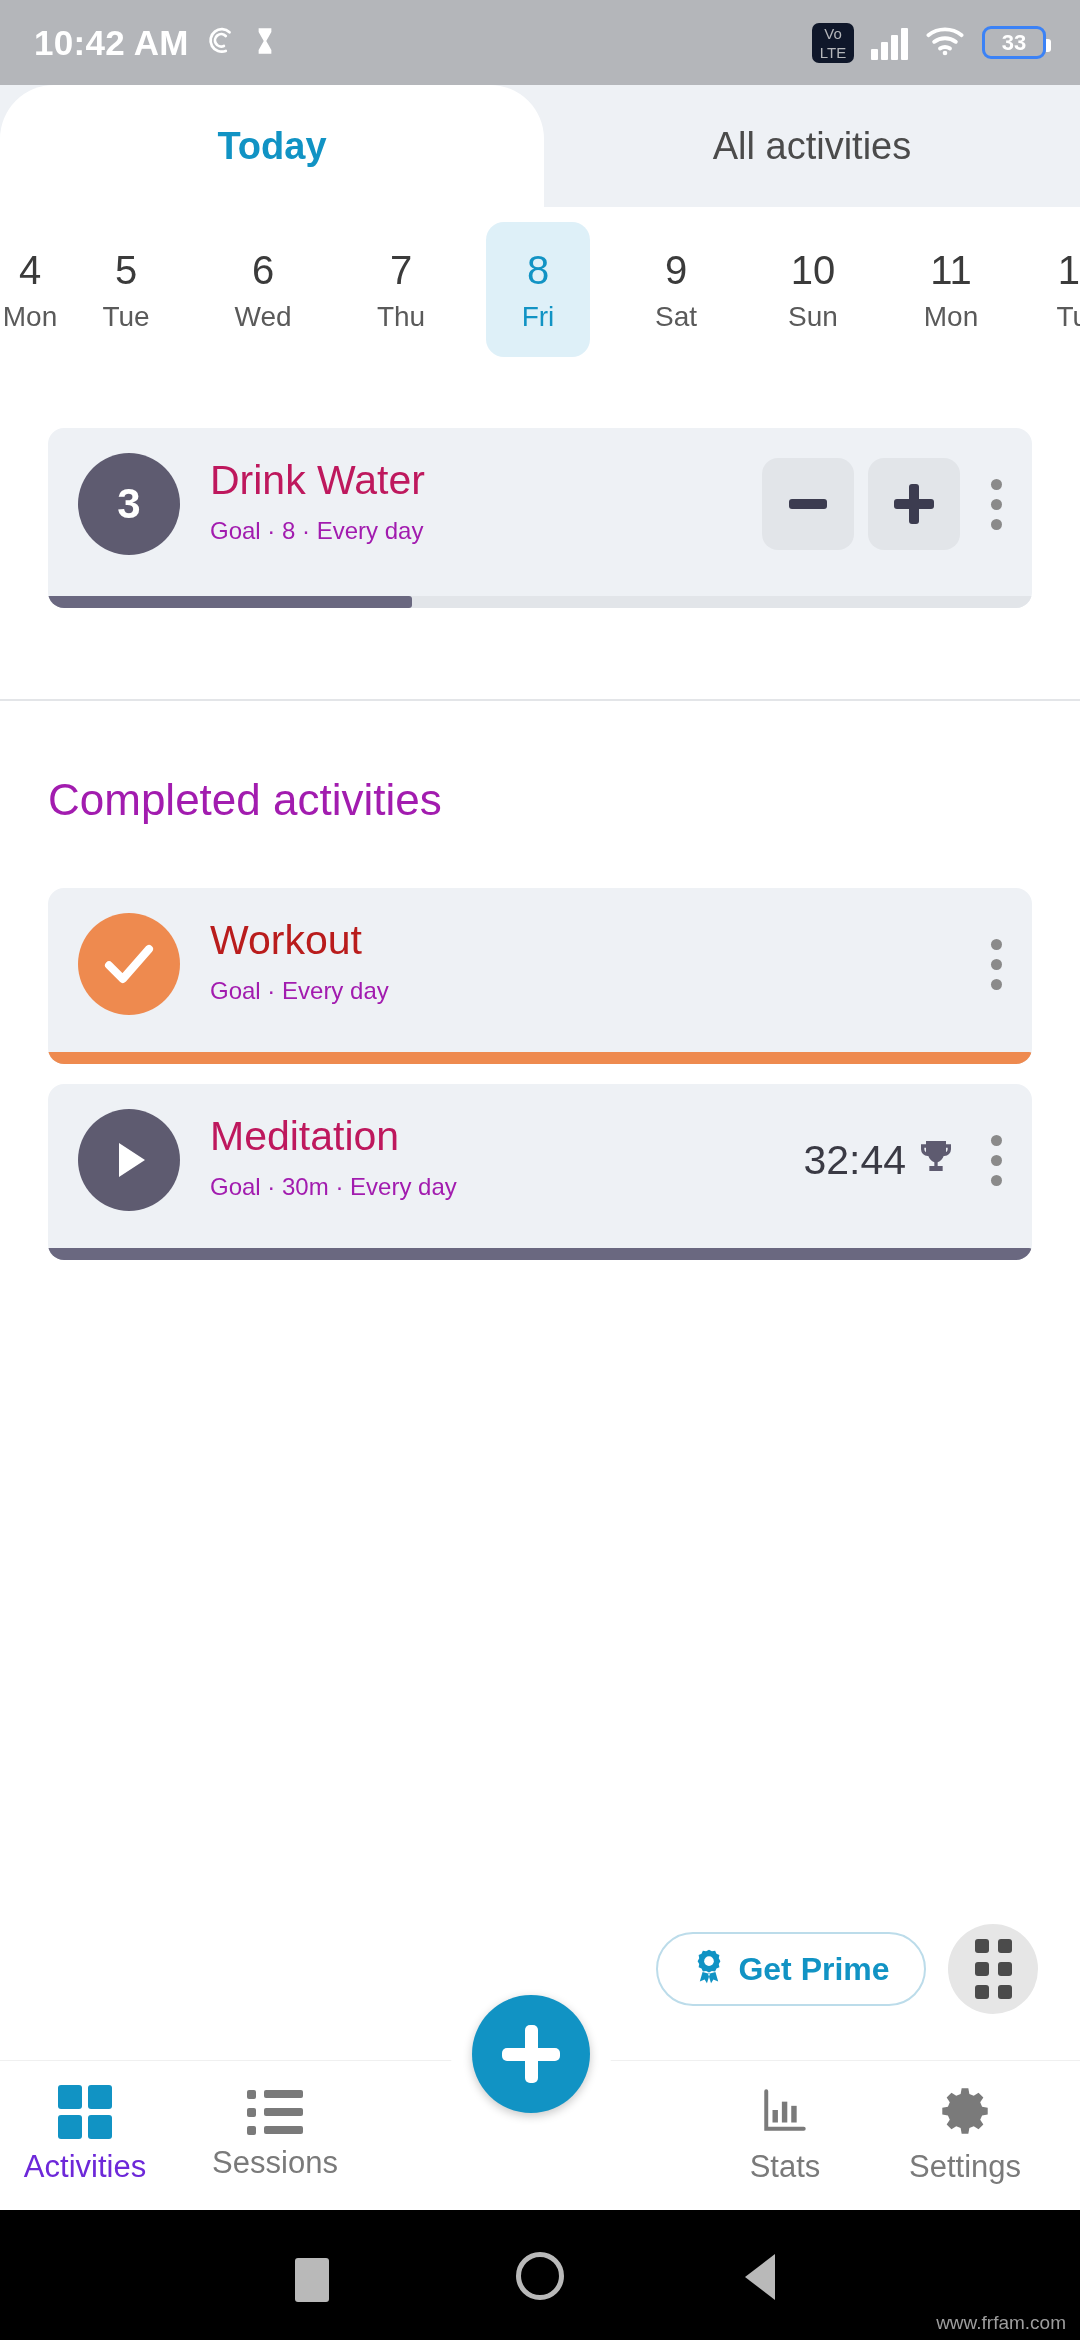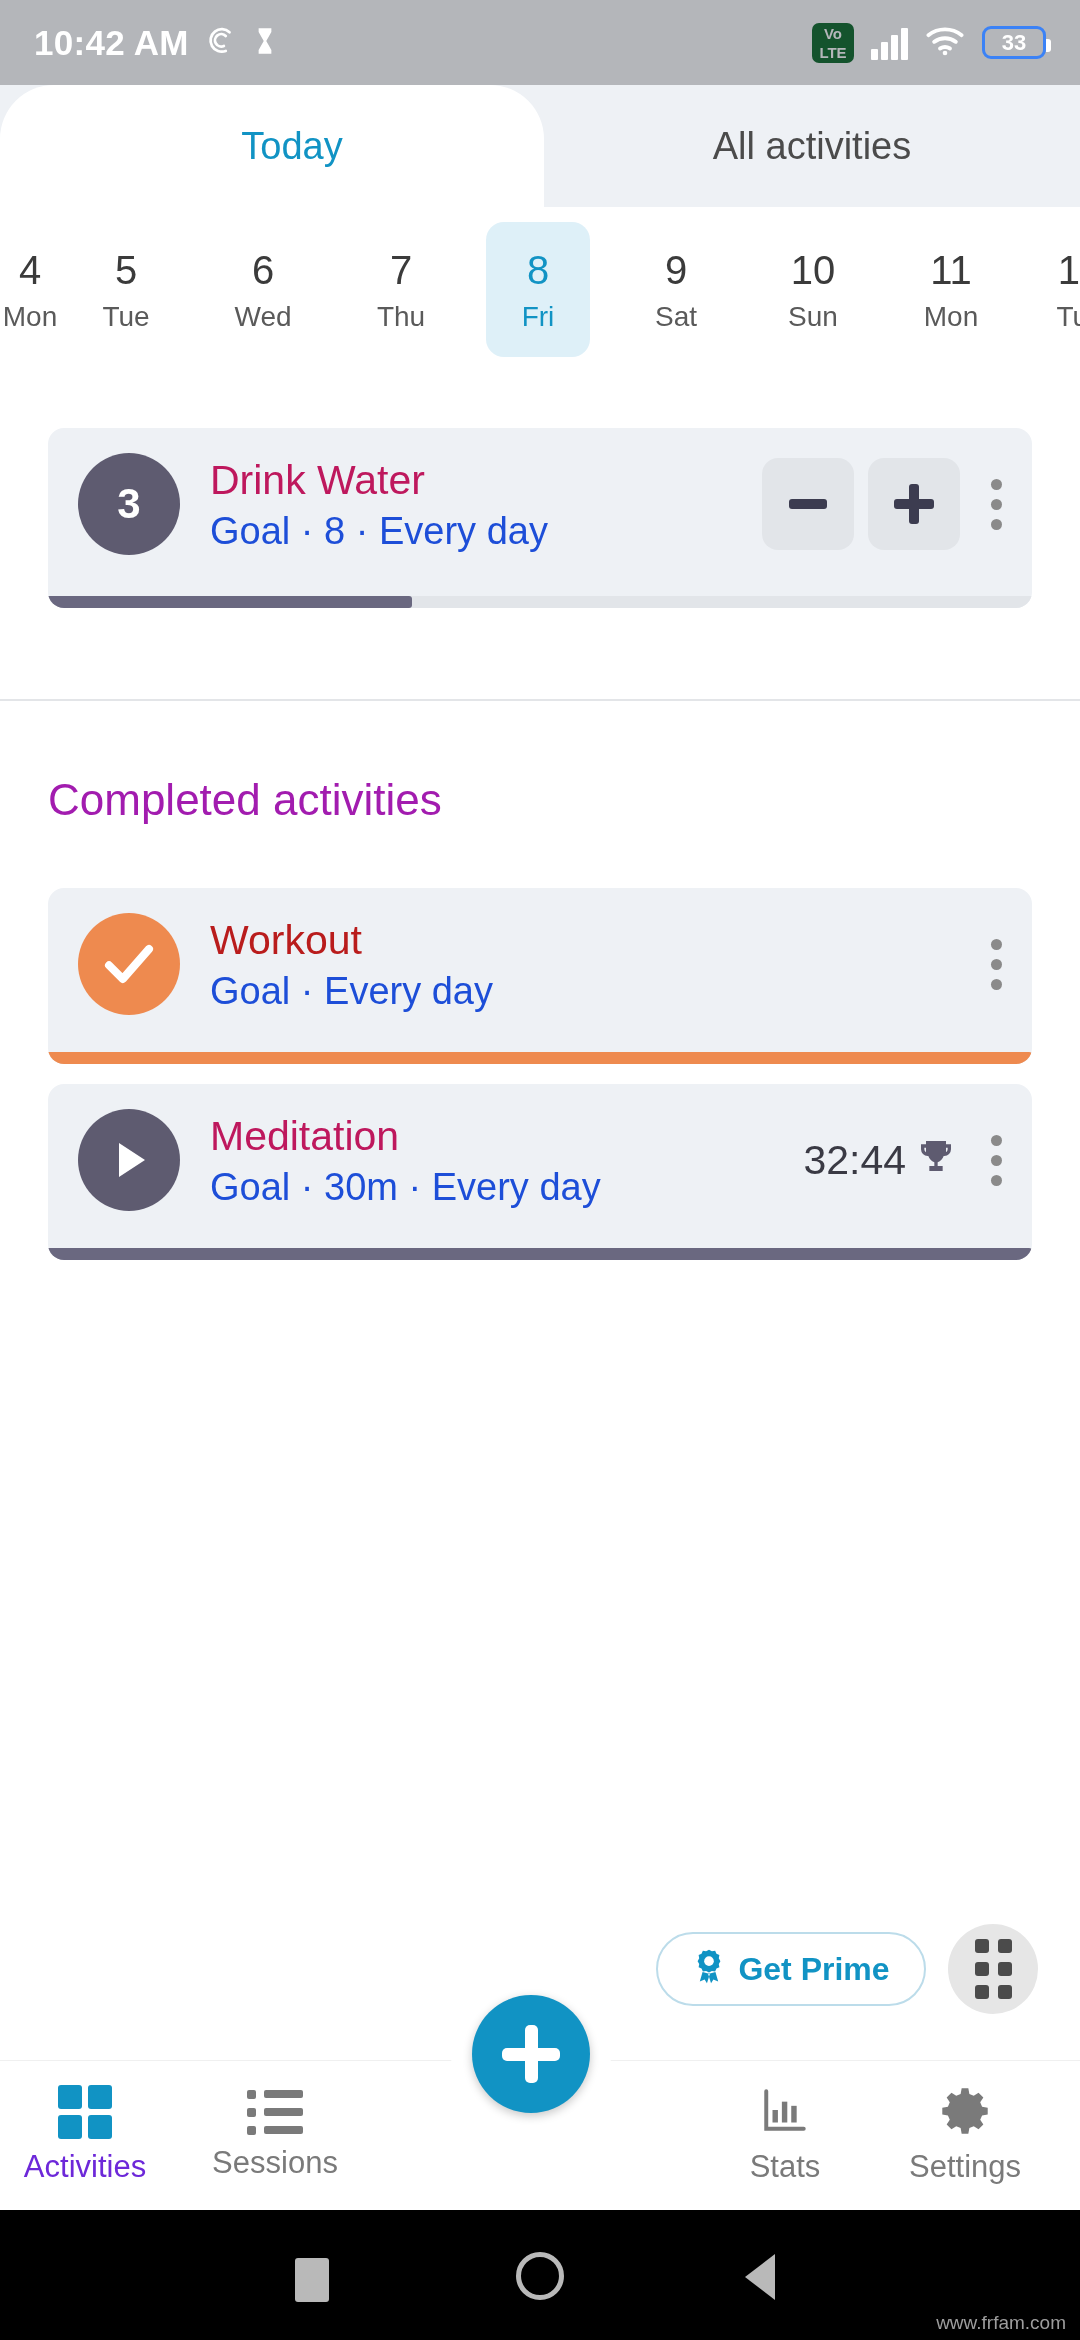--- a/index.html
+++ b/index.html
@@ -15,22 +15,22 @@
   .statusbar{
     position:absolute; top:0; left:0; width:1080px; height:85px;
     background:#b4b6ba; display:flex; align-items:center;
     padding:0 34px; color:#ffffff;
   }
   .sb-left{ display:flex; align-items:center; gap:18px; }
   .sb-time{ font-size:35px; font-weight:bold; letter-spacing:.3px; }
   .sb-right{ margin-left:auto; display:flex; align-items:center; gap:17px; }
   .volte{
     width:42px;height:40px;border-radius:7px;
-    background:#14532d; color:#b4b6ba;
-    font-size:15px; font-weight:bold; line-height:19px;
+    background:#0f172a; color:#b4b6ba;
+    font-size:15px; font-weight:normal; line-height:19px;
     text-align:center; padding-top:1px;
   }
   .sig{ display:flex; align-items:flex-end; gap:3px; height:34px; }
   .sig i{ display:block; width:7px; background:#ffffff; border-radius:1px; }
   .sig i:nth-child(1){height:11px;} .sig i:nth-child(2){height:18px;}
   .sig i:nth-child(3){height:25px;} .sig i:nth-child(4){height:32px;}
   .batt{
     width:64px;height:33px;border:3px solid #3b82f6;border-radius:9px;
     position:relative; display:flex; align-items:center; justify-content:center;
     font-size:22px; font-weight:bold; color:#ffffff;
@@ -44,21 +44,21 @@
     background:#eef1f5;
   }
   .tab-active-bg{
     position:absolute; left:0; top:0; width:544px; height:122px;
     background:#ffffff; border-top-left-radius:54px; border-top-right-radius:54px;
   }
   .tab{
     position:absolute; top:0; height:122px; display:flex;
     align-items:center; justify-content:center; font-size:38px;
   }
-  .tab.today{ left:0; width:544px; color:#1193c4; font-weight:normal;margin-left:20px; }
+  .tab.today{ left:0; width:544px; color:#1193c4; font-weight:bold; }
   .tab.all{ left:544px; width:536px; color:#4b4b4b; }
 
   
   .datestrip{
     position:absolute; top:207px; left:0; width:1080px; height:165px;
     background:#ffffff; display:flex; align-items:center;
   }
   .day{
     position:absolute; width:104px; height:135px; top:15px;
     display:flex; flex-direction:column; align-items:center; justify-content:center;
@@ -80,21 +80,21 @@
     width:102px; height:102px; border-radius:50%;
     display:flex; align-items:center; justify-content:center; flex:0 0 auto;
   }
   .avatar.count{ background:#5e5b70; color:#ffffff; font-size:42px; font-weight:bold; }
   .avatar.done{ background:#ee8a4f; }
   .avatar.play{ background:#5e5b70; }
   .check-svg, .play-svg{ display:block; }
   .card-text{ margin-left:30px; flex:1 1 auto; }
   .card-title{ font-size:41px; color:#be185d; line-height:52px; }
   .card-title.orange{ color:#b91c1c; }
-  .card-sub{ font-size:38px; color:#1d4ed8; line-height:46px; margin-top:2px; }
+  .card-sub{ font-size:24px; color:#a21caf; line-height:46px; margin-top:2px; }
   .stepper{
     width:92px;height:92px;background:#e2e5e9;border-radius:16px;
     display:flex;align-items:center;justify-content:center;flex:0 0 auto;
     margin-left:14px;
   }
   .minus{ width:38px;height:10px;background:#3c3c50;border-radius:3px; }
   .plus-v{ position:relative; width:40px;height:40px; }
   .plus-v:before,.plus-v:after{content:"";position:absolute;background:#3c3c50;border-radius:3px;}
   .plus-v:before{left:0;top:15px;width:40px;height:10px;}
   .plus-v:after{top:0;left:15px;height:40px;width:10px;}

